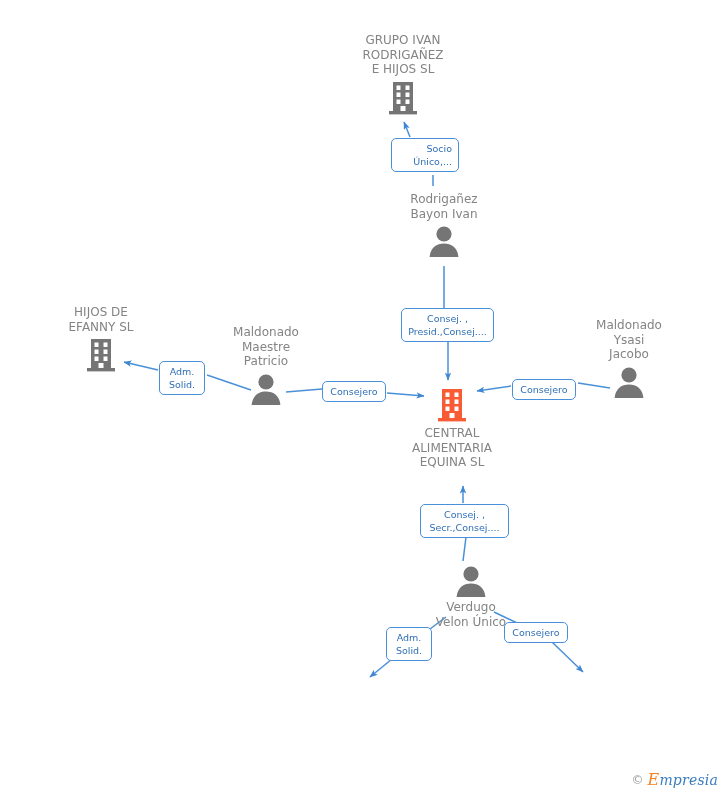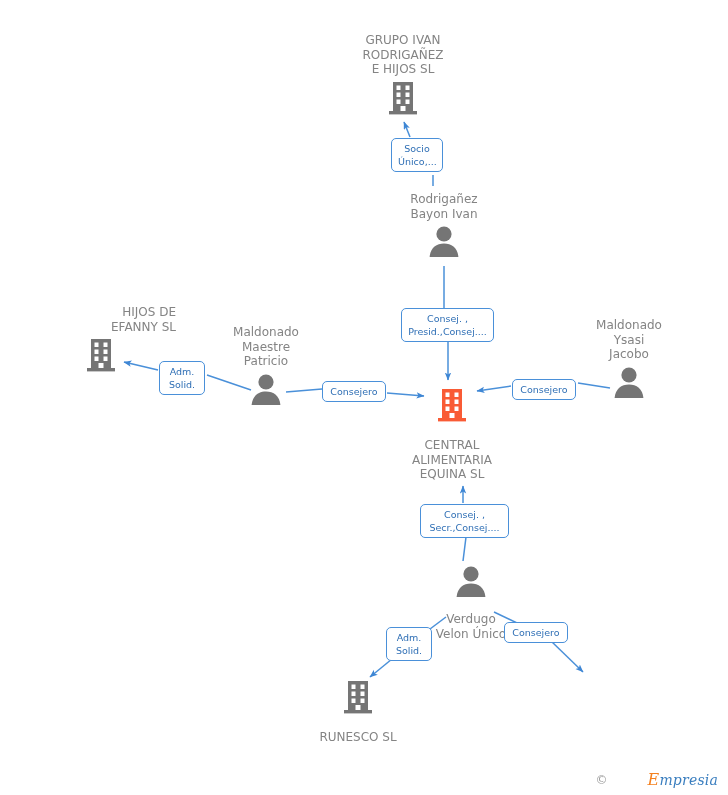--- a/index.html
+++ b/index.html
@@ -38,21 +38,21 @@
     line-height: 14.5px;
     color: #848484;
     font-family: "DejaVu Sans", sans-serif;
     letter-spacing: 0px;
     white-space: pre-line;
   }
   .node .caption.upper {
     margin-bottom: 3px;
   }
   .node .caption.lower {
-    margin-top: 15px;
+    margin-top: 3px;
   }
   .glyph {
     display: block;
     margin: 0 auto;
   }
 
   
   .badge {
     position: absolute;
     border: 1px solid #4a90d9;
@@ -81,21 +81,20 @@
   #watermark .cmark {
     color: #9a9a9a;
     font-size: 12px;
   }
   #watermark .wordmark {
     font-family: "DejaVu Serif", serif;
     font-style: italic;
     font-size: 14px;
     color: #3a7ebf;
     letter-spacing: 0.2px;
-    margin-left: 36px;
   }
   #watermark .wordmark .e {
     color: #f4801f;
     font-size: 16px;
   }
 </style>
 </head>
 <body>
 
 <div id="canvas">
@@ -153,21 +152,21 @@
 
   <div class="node" style="left:444px; top:192px;">
     <div class="caption upper">Rodrigañez
 Bayon Ivan</div>
     <svg class="glyph" width="34" height="33" viewBox="0 0 34 33">
       <circle cx="17" cy="10" r="7.6" fill="#757575"></circle>
       <path d="M2.6,33 C3.4,23.6 9.4,19.4 17,19.4 C24.6,19.4 30.6,23.6 31.4,33 Z" fill="#757575"></path>
     </svg>
   </div>
 
-  <div class="node" style="left:101px; top:305px;text-align:right;">
+  <div class="node" style="left:101px; top:305px;">
     <div class="caption upper">HIJOS DE
 EFANNY SL</div>
     <svg class="glyph" width="34" height="36" viewBox="0 0 34 36">
       <rect x="7" y="2" width="20" height="29" fill="#757575"></rect>
       <rect x="10.5" y="5.5" width="4" height="4.5" fill="#ffffff"></rect>
       <rect x="19.5" y="5.5" width="4" height="4.5" fill="#ffffff"></rect>
       <rect x="10.5" y="12.5" width="4" height="4.5" fill="#ffffff"></rect>
       <rect x="19.5" y="12.5" width="4" height="4.5" fill="#ffffff"></rect>
       <rect x="10.5" y="19.5" width="4" height="4.5" fill="#ffffff"></rect>
       <rect x="19.5" y="19.5" width="4" height="4.5" fill="#ffffff"></rect>
@@ -215,37 +214,23 @@
 
   <div class="node" style="left:471px; top:564px;">
     <svg class="glyph" width="34" height="33" viewBox="0 0 34 33">
       <circle cx="17" cy="10" r="7.6" fill="#757575"></circle>
       <path d="M2.6,33 C3.4,23.6 9.4,19.4 17,19.4 C24.6,19.4 30.6,23.6 31.4,33 Z" fill="#757575"></path>
     </svg>
     <div class="caption lower">Verdugo
 Velon Único</div>
   </div>
 
-  <div class="node" style="left:358px; top:679px;">
-    <svg class="glyph" width="34" height="36" viewBox="0 0 34 36">
-      <rect x="7" y="2" width="20" height="29" fill="#757575"></rect>
-      <rect x="10.5" y="5.5" width="4" height="4.5" fill="#ffffff"></rect>
-      <rect x="19.5" y="5.5" width="4" height="4.5" fill="#ffffff"></rect>
-      <rect x="10.5" y="12.5" width="4" height="4.5" fill="#ffffff"></rect>
-      <rect x="19.5" y="12.5" width="4" height="4.5" fill="#ffffff"></rect>
-      <rect x="10.5" y="19.5" width="4" height="4.5" fill="#ffffff"></rect>
-      <rect x="19.5" y="19.5" width="4" height="4.5" fill="#ffffff"></rect>
-      <rect x="14.5" y="26" width="5" height="5" fill="#ffffff"></rect>
-      <rect x="3" y="31" width="28" height="3.4" fill="#757575"></rect>
-    </svg>
-    <div class="caption lower">RUNESCO SL</div>
-  </div>
-
-
-  <div class="badge" style="left:391px; top:138px; width:52px;">Socio
+
+
+  <div class="badge" style="left:391px; top:138px; width:68px;text-align:right;">Socio
 Único,...</div>
 
   <div class="badge" style="left:401px; top:308px; width:93px;">Consej. ,
 Presid.,Consej....</div>
 
   <div class="badge" style="left:159px; top:361px; width:46px;">Adm.
 Solid.</div>
 
   <div class="badge" style="left:322px; top:381px; width:64px;">Consejero</div>
 

